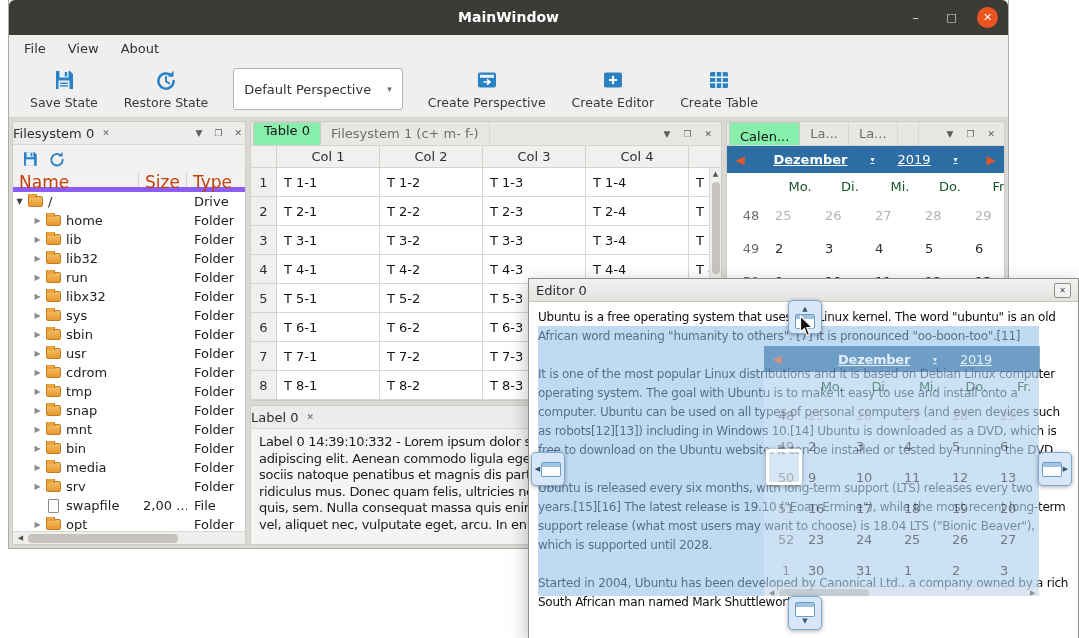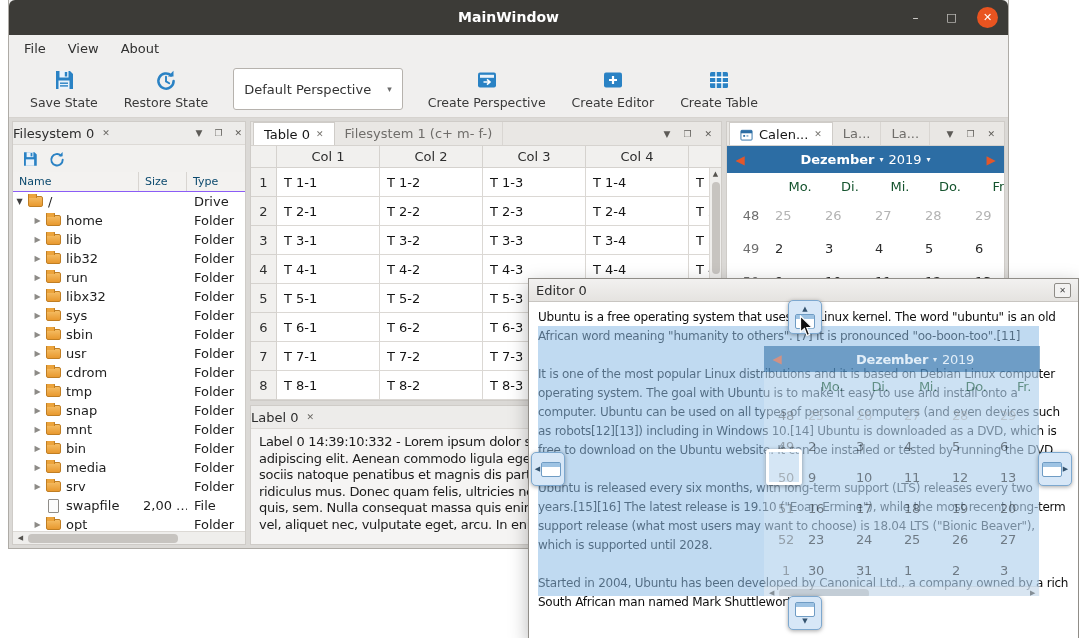--- a/index.html
+++ b/index.html
@@ -44,29 +44,29 @@
     background:#edecea; font-size:13px; color:#2d2d2d; padding:0 0; border-bottom:1px solid #dddad6;}
   .dock-header .spacer { flex:1; }
   .hdr-icon { color:#5d5b57; font-size:9px; padding:0 3px; }
   .title-close { color:#6a6864; font-size:9px; margin-left:2px; }
 
   .tabbar { height:24px; flex:0 0 auto; display:flex; align-items:flex-end; background:#e9e7e4;
     border-bottom:1px solid #d6d3cf; padding-left:2px; }
   .tabs { display:flex; align-items:flex-end; height:100%; overflow:hidden; }
   .tab { height:23px; display:flex; align-items:center; gap:6px; padding:0 10px;
     font-size:13px; color:#6f6d6a; white-space:nowrap; border-right:1px solid #d9d6d2; }
-  .tab.active { background:#ffffff; border:1px solid #cfccc8; border-bottom:none; color:#161616; }
+  .tab.active { background:#86efac; border:1px solid #cfccc8; border-bottom:none; color:#161616;flex-direction:column; }
   .tab-close { font-size:9px; color:#76746f; }
   .tab-cal-icon { width:13px; height:13px; display:block; }
   .tab-icons { margin-left:auto; display:flex; align-items:center; gap:7px; padding:0 6px; height:100%; }
 
   
   .fs-toolbar { height:27px; flex:0 0 auto; display:flex; align-items:center; gap:9px; padding:0 8px; background:#f2f1ef; }
-  .fs-cols { height:20px; flex:0 0 auto; display:flex; background:#f3f2f0; border-bottom:1px solid #8b5cf6;
-    font-size:11px; color:#0c4a6e; }
+  .fs-cols { height:20px; flex:0 0 auto; display:flex; background:#f3f2f0; border-bottom:5px solid #8b5cf6;
+    font-size:17px; color:#c2410c; }
   .fs-col { padding:0 6px; border-right:1px solid #d8d5d1; line-height:20px; }
   .fs-col.c-name { width:126px; }
   .fs-col.c-size { width:48px; }
   .fs-col.c-type { flex:1; border-right:none; }
   .fs-body { flex:1; background:#fff; overflow:hidden; }
   .fs-row { display:flex; height:19px; align-items:center; font-size:13px; color:#1d1d1d; }
   .fs-cell-name { width:126px; display:flex; align-items:center; overflow:hidden; white-space:nowrap; }
   .fs-cell-size { width:48px; text-align:left; padding-left:4px; overflow:hidden; white-space:nowrap; color:#1d1d1d;}
   .fs-cell-type { flex:1; padding-left:7px; white-space:nowrap; }
   .twisty { width:13px; flex:0 0 auto; text-align:center; font-size:8px; color:#3f3f3f; }
@@ -100,21 +100,21 @@
   .vscroll .scroll-arrow { width:12px; line-height:12px; }
   .vscroll .sa-bottom { margin-top:auto; }
 
   
   .label-text { flex:1; background:#f5f4f3; padding:5px 8px; font-size:13px; letter-spacing:-0.3px;
     line-height:16.5px; color:#1c1c1c; overflow:hidden; }
 
   
   .cal-nav { height:27px; flex:0 0 auto; background:#2c6da4; display:flex; align-items:center; color:#fff; font-size:13px; }
   .cal-prev,.cal-next { width:26px; text-align:center; color:#e2572b; font-size:12px; }
-  .cal-title { flex:1; display:flex; align-items:center; justify-content:center; gap:5px; }
+  .cal-title { flex:1; display:flex; align-items:center; justify-content:center; gap:23px;text-decoration:underline; }
   .cal-month { font-weight:bold; }
   .cal-caret { font-size:8px; opacity:.95; }
   .cal-year { }
   .cal-days { display:flex; height:26px; background:#fff; align-items:center; font-size:13px; color:#14532d; flex:0 0 auto; }
   .cal-weekcol { width:48px; flex:0 0 auto; text-align:center; color:#6e6e6e; }
   .cal-daycell { width:50px; flex:0 0 auto; text-align:center; }
   .cal-grid { flex:1; background:#fff; overflow:hidden; }
   .cal-row { display:flex; height:33px; align-items:center; font-size:13px; background:#fff; }
   .cal-date { width:50px; flex:0 0 auto; text-align:left; color:#2c2c2c; }
   .cal-row.muted .cal-date { color:#b3b3b3; }

